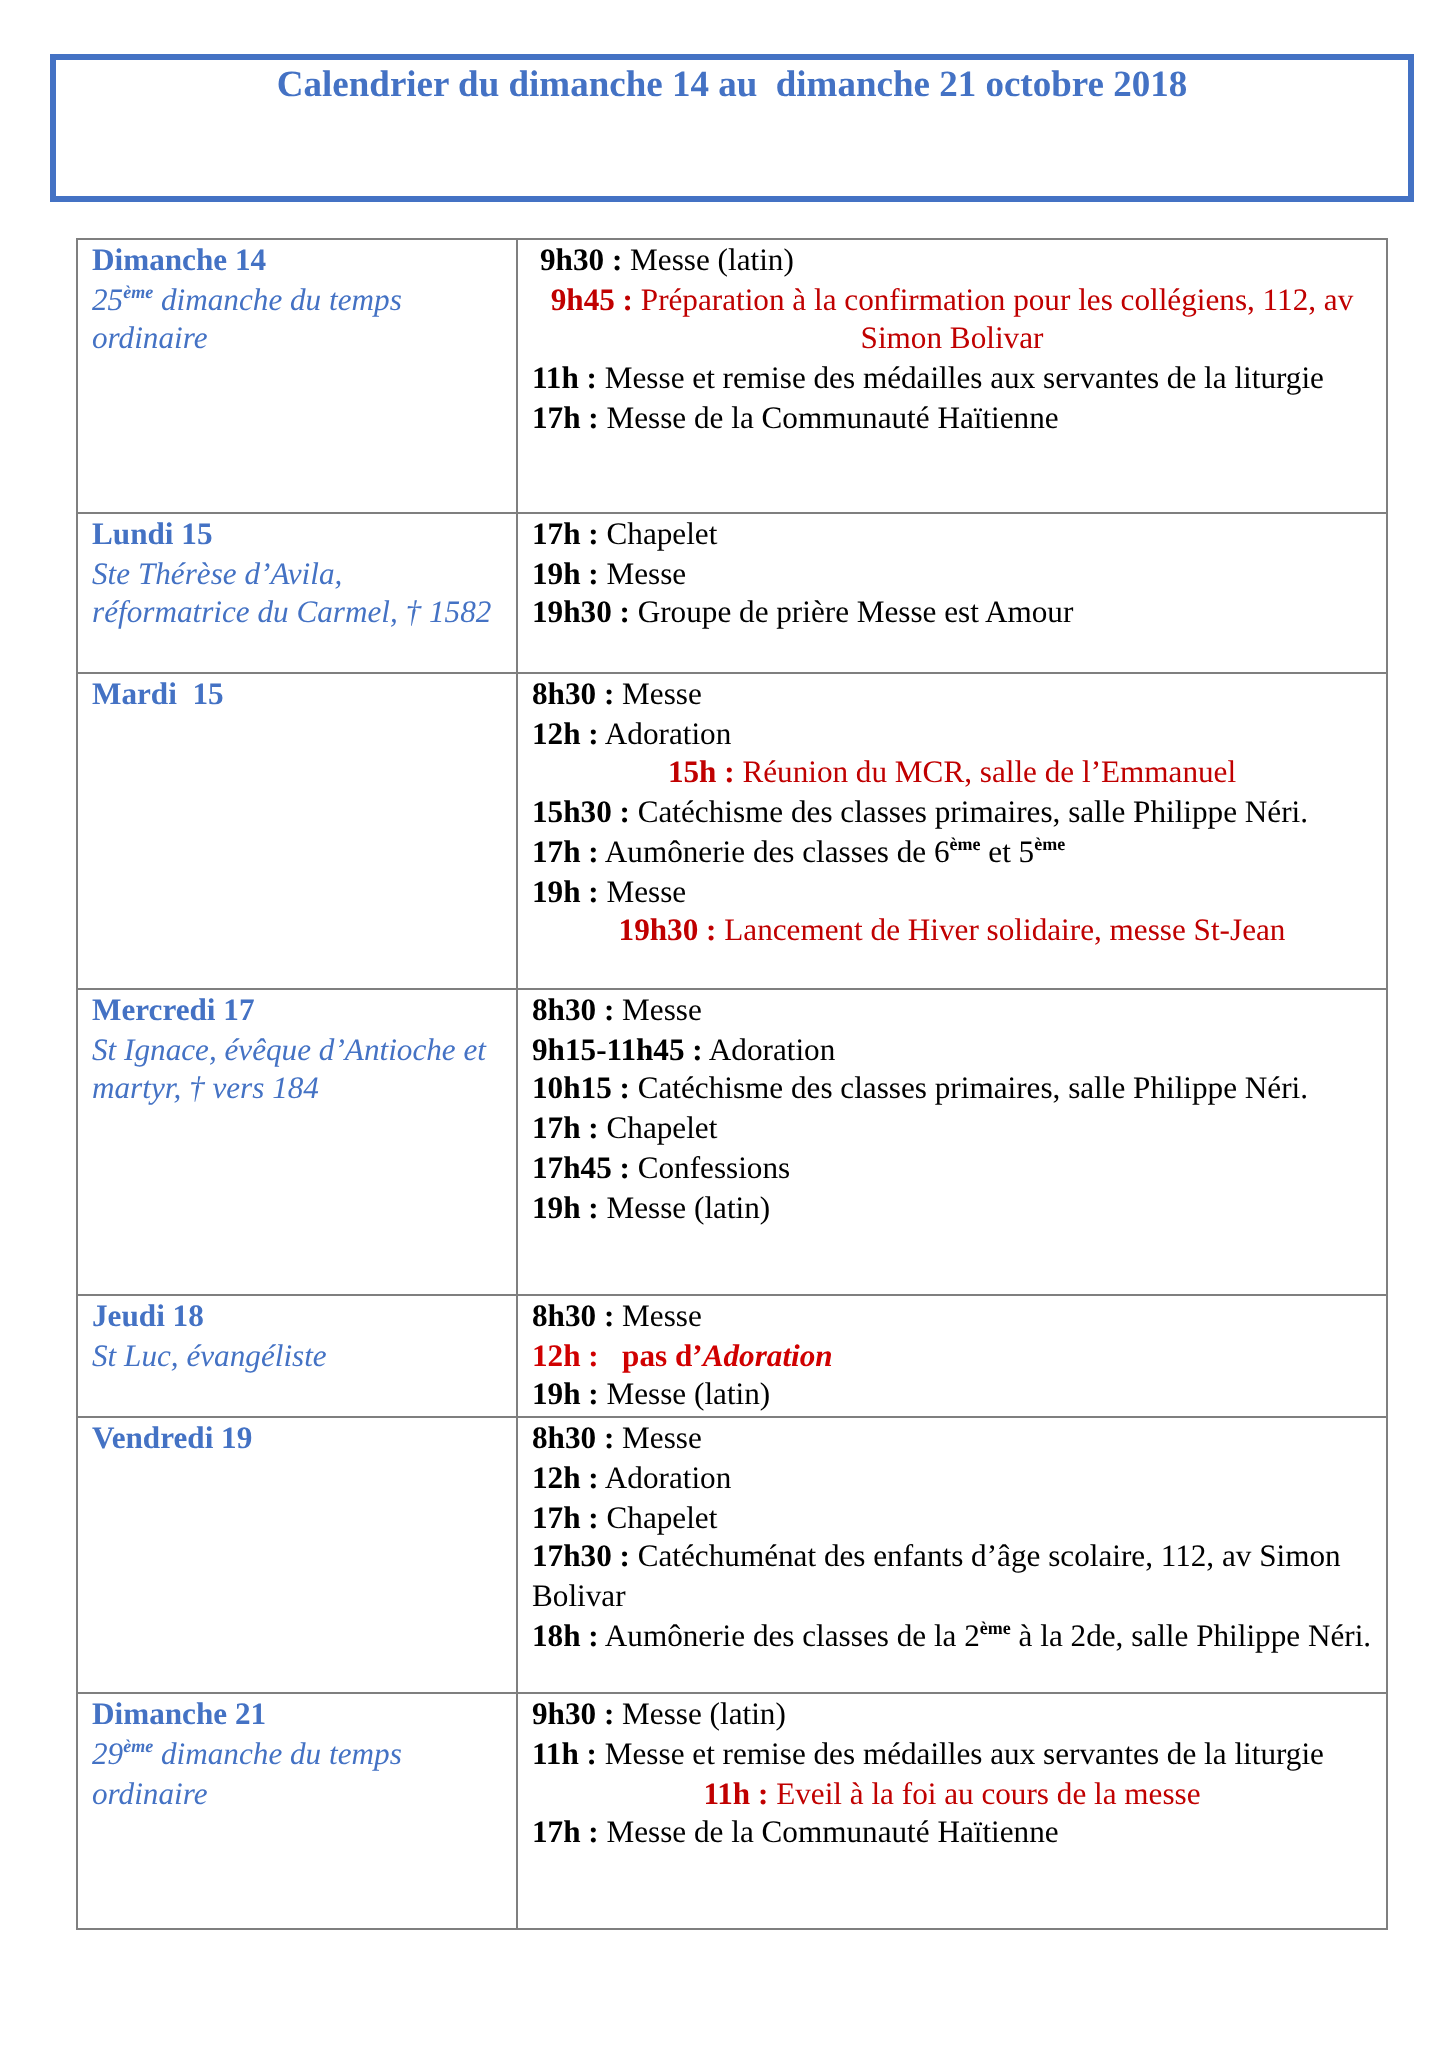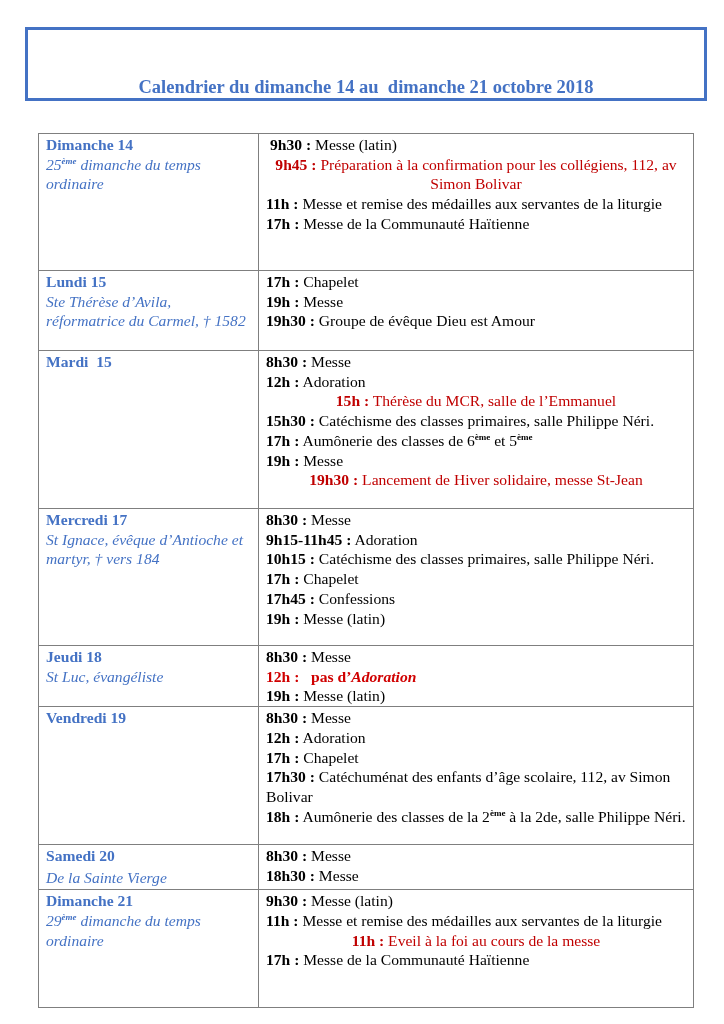--- a/index.html
+++ b/index.html
@@ -1,22 +1,22 @@
 <!DOCTYPE html>
 <html><head>
 <meta charset="utf-8">
 <style>
   html, body { margin:0; padding:0; background:#ffffff; }
   body { width:724px; height:1024px; position:relative; overflow:hidden;
          font-family:"Liberation Serif", serif; color:#000; }
   .title-box { position:absolute; left:25px; top:27px; width:676px; height:68px;
                border:3px solid #4472c4; box-sizing:content-box; display:flex;
-               align-items:flex-end; justify-content:center; }
+               align-items:flex-start; justify-content:center; }
   .title-box .title { color:#4472c4; font-weight:bold; font-size:18.5px; white-space:pre; margin-top:3px; }
-  table.cal { position:absolute; left:38px; top:133px; width:656px; border-collapse:collapse; table-layout:fixed;border-radius:11px; }
+  table.cal { position:absolute; left:38px; top:119px; width:656px; border-collapse:collapse; table-layout:fixed;border-radius:11px; }
   table.cal td { border:1px solid #7f7f7f; vertical-align:top; padding:1px 7px 0 7px;
                  font-size:15.6px; line-height:19.7px; }
   td.day { width:205px; color:#4472c4; }
   td.day .dname { font-weight:bold; white-space:pre; }
   td.day .feast { font-style:italic; }
   td.events { padding-left:5px; }
   .ev { display:block; }
   .ev .t { font-weight:bold; }
   .ev.red { color:#c00000;text-align:center; }
   .ev.red-strong { color:#d00000; }
@@ -49,40 +49,40 @@
   </tr>
 
   <tr style="height:80px">
     <td class="day">
       <div class="dname">Lundi 15</div>
       <div class="feast">Ste Thérèse d’Avila, réformatrice du Carmel, † 1582</div>
     </td>
     <td class="events">
       <span class="ev"><span class="t">17h :</span><span> Chapelet</span></span>
       <span class="ev"><span class="t">19h :</span><span> Messe</span></span>
-      <span class="ev"><span class="t">19h30 :</span><span> Groupe de évêque Dieu est Amour</span></span>
+      <span class="ev"><span class="t">19h30 :</span><span> Groupe de prière Messe est Amour</span></span>
     </td>
   </tr>
 
   <tr style="height:158px">
     <td class="day">
       <div class="dname">Mardi  15</div>
     </td>
     <td class="events">
       <span class="ev"><span class="t">8h30 :</span><span> Messe</span></span>
       <span class="ev"><span class="t">12h :</span><span> Adoration</span></span>
-      <span class="ev red"><span class="t">15h :</span><span> Thérèse du MCR, salle de l’Emmanuel</span></span>
+      <span class="ev red"><span class="t">15h :</span><span> Réunion du MCR, salle de l’Emmanuel</span></span>
       <span class="ev"><span class="t">15h30 :</span><span> Catéchisme des classes primaires, salle Philippe Néri.</span></span>
       <span class="ev"><span class="t">17h :</span><span> Aumônerie des classes de 6</span><sup>ème</sup><span> et 5</span><sup>ème</sup></span>
       <span class="ev"><span class="t">19h :</span><span> Messe</span></span>
       <span class="ev red"><span class="t">19h30 :</span><span> Lancement de Hiver solidaire, messe St-Jean</span></span>
     </td>
   </tr>
 
-  <tr style="height:137px">
+  <tr style="height:153px">
     <td class="day">
       <div class="dname">Mercredi 17</div>
       <div class="feast">St Ignace, évêque d’Antioche et martyr, † vers 184</div>
     </td>
     <td class="events">
       <span class="ev"><span class="t">8h30 :</span><span> Messe</span></span>
       <span class="ev"><span class="t">9h15-11h45 :</span><span> Adoration</span></span>
       <span class="ev"><span class="t">10h15 :</span><span> Catéchisme des classes primaires, salle Philippe Néri.</span></span>
       <span class="ev"><span class="t">17h :</span><span> Chapelet</span></span>
       <span class="ev"><span class="t">17h45 :</span><span> Confessions</span></span>
@@ -108,30 +108,20 @@
     </td>
     <td class="events">
       <span class="ev"><span class="t">8h30 :</span><span> Messe</span></span>
       <span class="ev"><span class="t">12h :</span><span> Adoration</span></span>
       <span class="ev"><span class="t">17h :</span><span> Chapelet</span></span>
       <span class="ev"><span class="t">17h30 :</span><span> Catéchuménat des enfants d’âge scolaire, 112, av Simon Bolivar</span></span>
       <span class="ev"><span class="t">18h :</span><span> Aumônerie des classes de la 2</span><sup>ème</sup><span> à la 2de, salle Philippe Néri.</span></span>
     </td>
   </tr>
 
-  <tr style="height:45px">
-    <td class="day">
-      <div class="dname">Samedi 20</div>
-      <div class="feast" style="margin-top:2px">De la Sainte Vierge</div>
-    </td>
-    <td class="events">
-      <span class="ev"><span class="t">8h30 :</span><span> Messe</span></span>
-      <span class="ev"><span class="t">18h30 :</span><span> Messe</span></span>
-    </td>
-  </tr>
 
   <tr style="height:118px">
     <td class="day">
       <div class="dname">Dimanche 21</div>
       <div class="feast"><span>29</span><sup>ème</sup><span> dimanche du temps ordinaire</span></div>
     </td>
     <td class="events">
       <span class="ev"><span class="t">9h30 :</span><span> Messe (latin)</span></span>
       <span class="ev"><span class="t">11h :</span><span> Messe et remise des médailles aux servantes de la liturgie</span></span>
       <span class="ev red"><span class="t">11h :</span><span> Eveil à la foi au cours de la messe</span></span>

